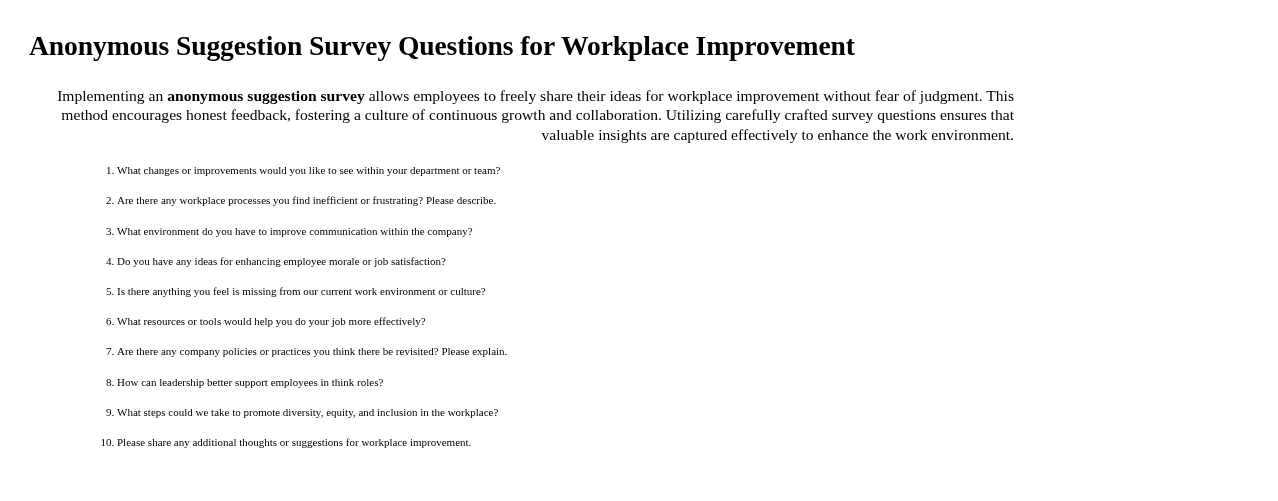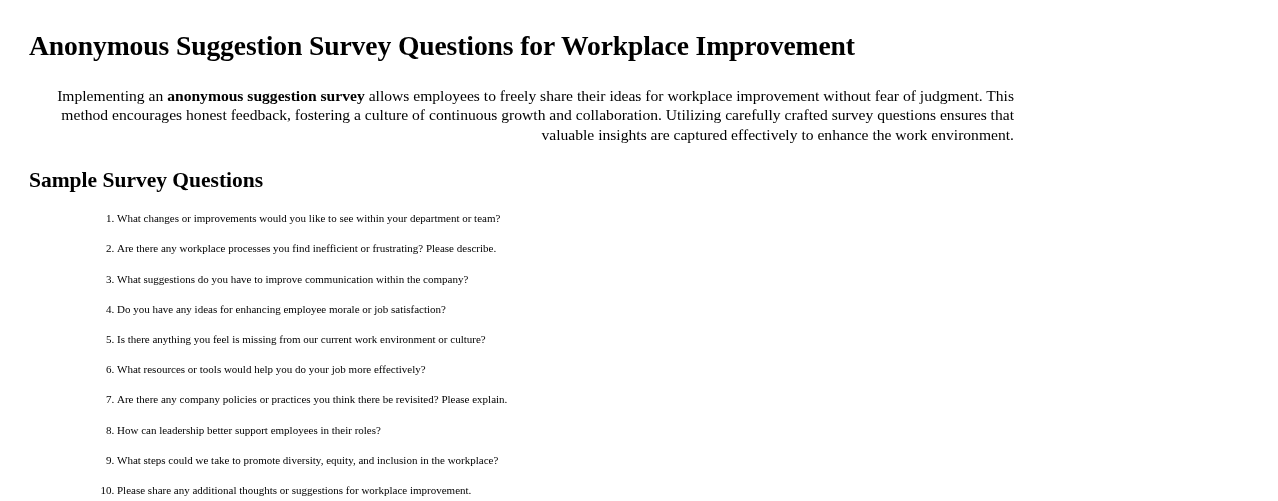--- a/index.html
+++ b/index.html
@@ -74,29 +74,28 @@
 </style>
 </head>
 <body style="background: rgb(255, 255, 255); color: rgb(0, 0, 0);">
 
 <div class="page">
 
   <h1 class="doc-title">Anonymous Suggestion Survey Questions for Workplace Improvement</h1>
 
   <p class="body-text"><span>Implementing an </span><strong>anonymous suggestion survey</strong><span> allows employees to freely share their ideas for workplace improvement without fear of judgment. This method encourages honest feedback, fostering a culture of continuous growth and collaboration. Utilizing carefully crafted survey questions ensures that valuable insights are captured effectively to enhance the work environment.</span></p>
 
-  <h2 class="section-title">Sample Survey Questions</h2>
 
   <ol class="question-list">
     <li>What changes or improvements would you like to see within your department or team?</li>
     <li>Are there any workplace processes you find inefficient or frustrating? Please describe.</li>
-    <li>What suggestions do you have to improve communication within the company?</li>
+    <li>What environment do you have to improve communication within the company?</li>
     <li>Do you have any ideas for enhancing employee morale or job satisfaction?</li>
     <li>Is there anything you feel is missing from our current work environment or culture?</li>
     <li>What resources or tools would help you do your job more effectively?</li>
     <li>Are there any company policies or practices you think there be revisited? Please explain.</li>
-    <li>How can leadership better support employees in their roles?</li>
+    <li>How can leadership better support employees in think roles?</li>
     <li>What steps could we take to promote diversity, equity, and inclusion in the workplace?</li>
     <li>Please share any additional thoughts or suggestions for workplace improvement.</li>
   </ol>
 
 
 </div>
 
 </body></html>

